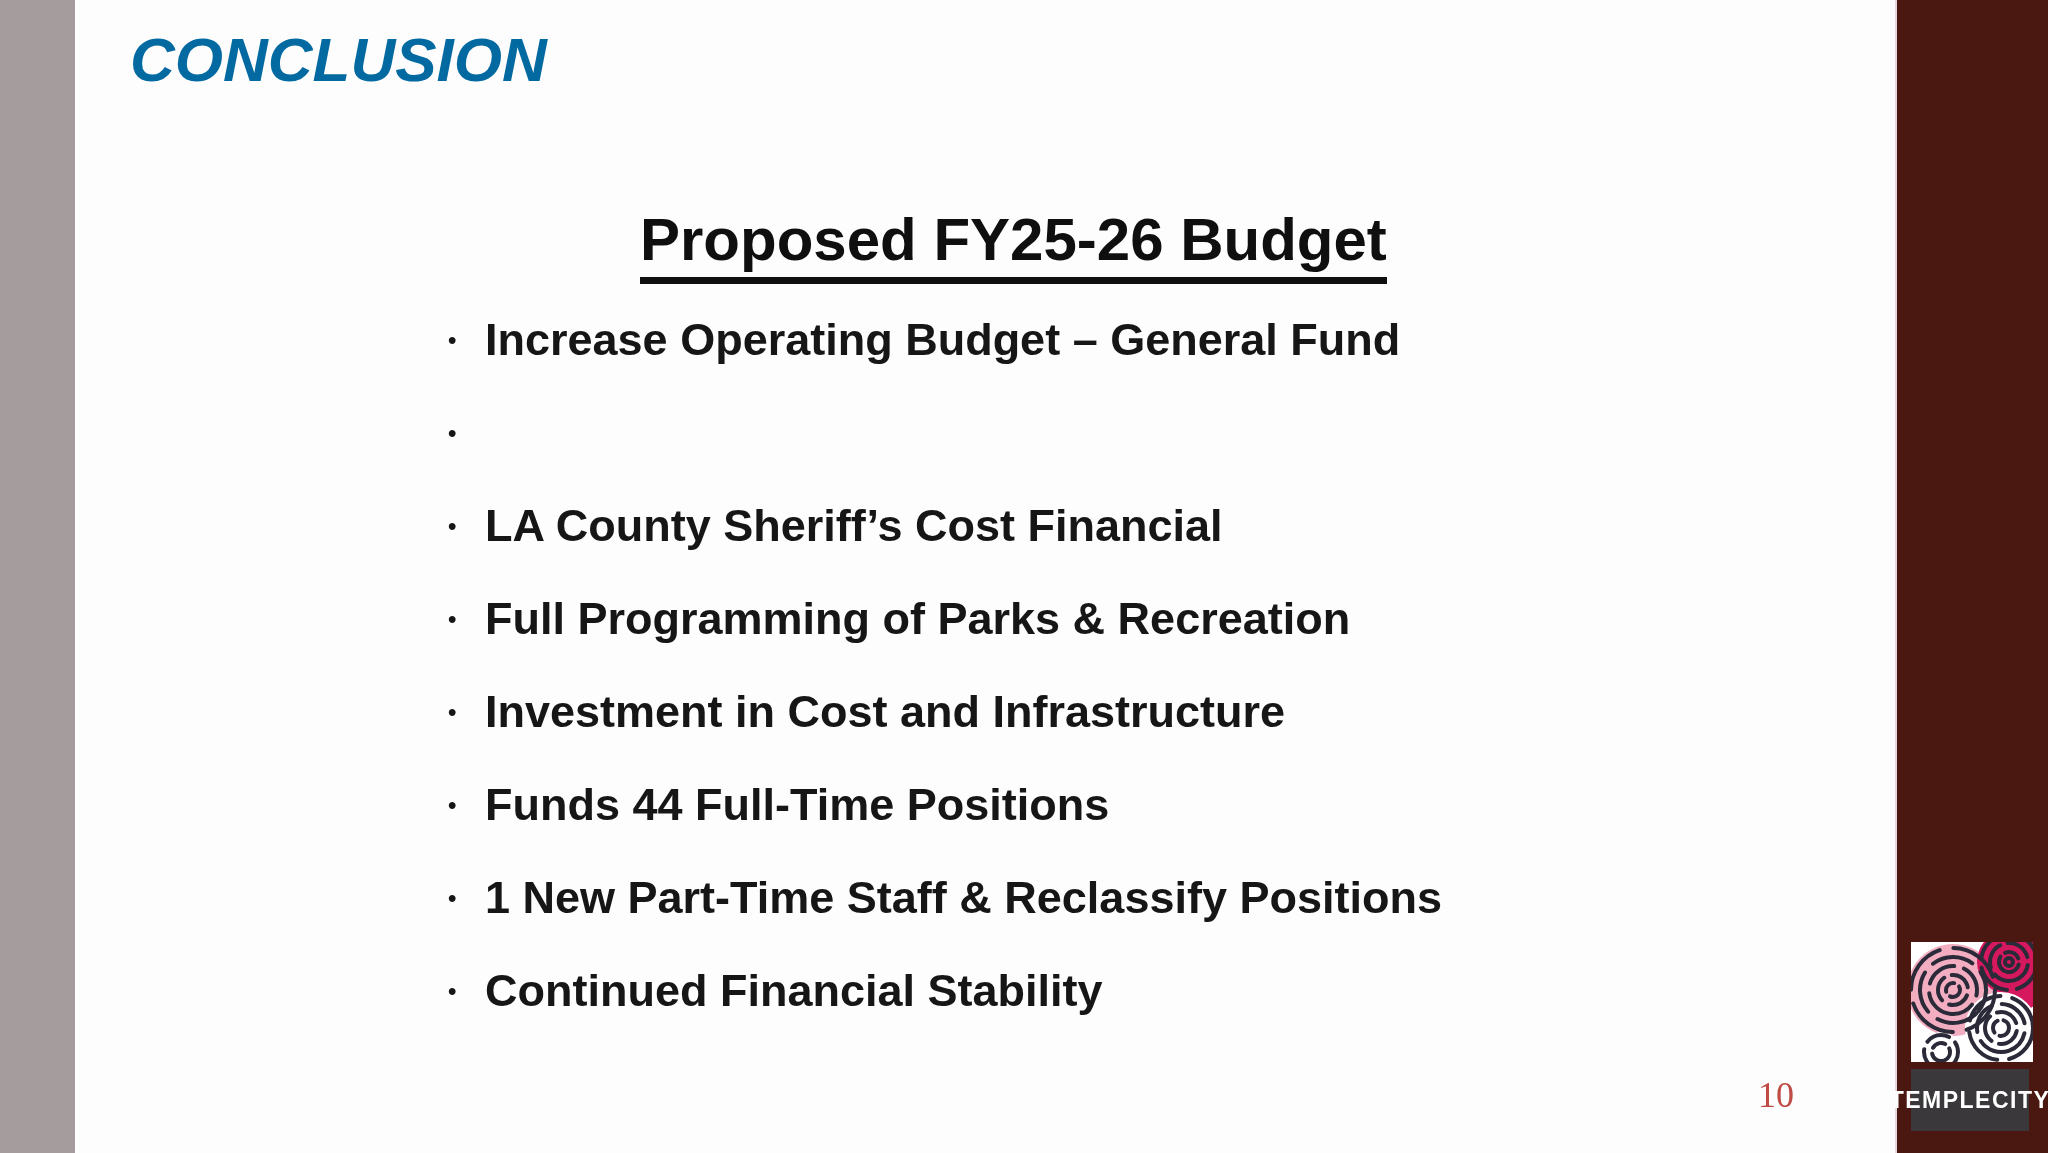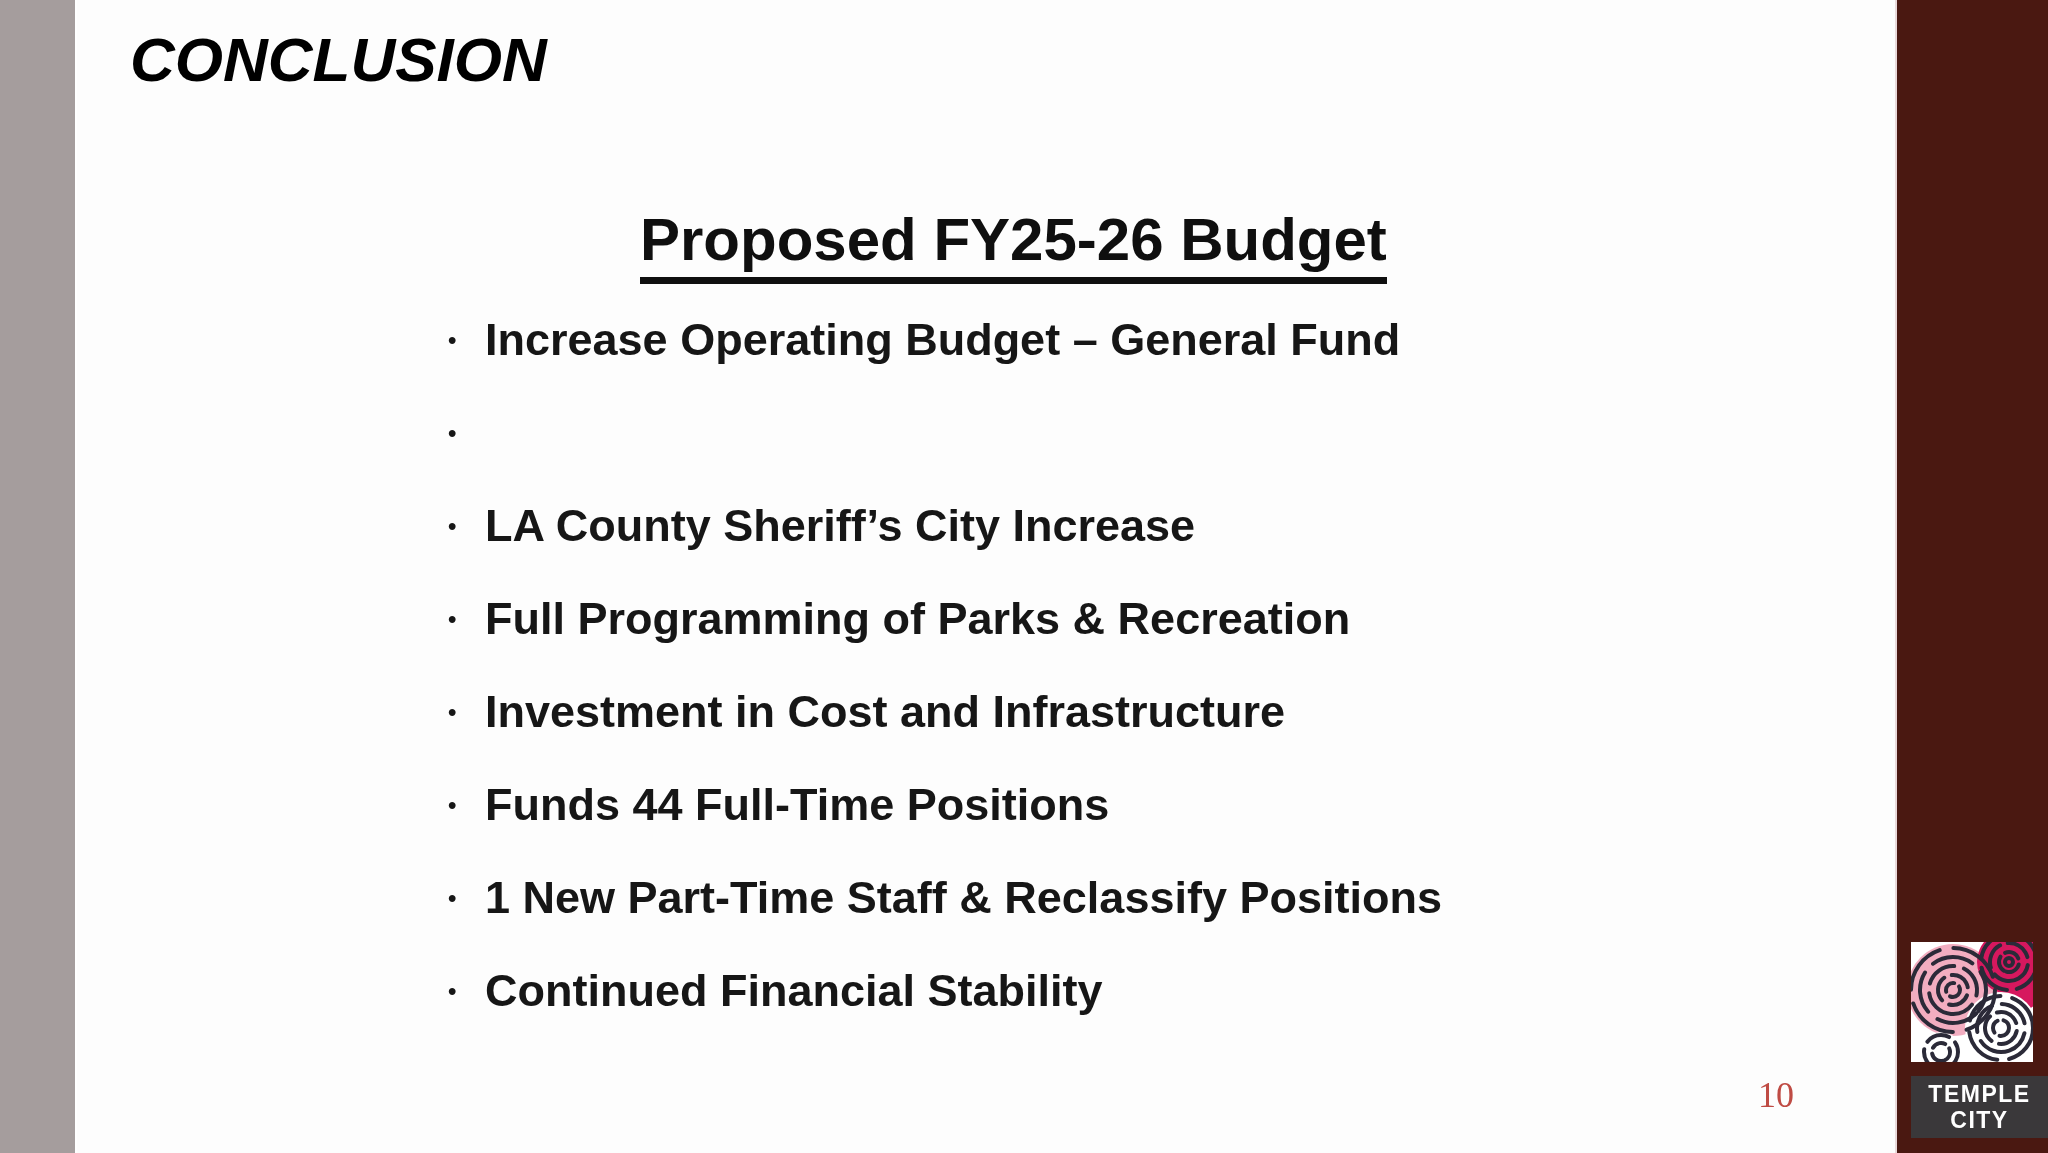--- a/index.html
+++ b/index.html
@@ -26,21 +26,21 @@
     border-left: 2px solid #e9d9da;
   }
   .slide-title {
     position: absolute;
     left: 130px; top: 26px;
     margin: 0;
     font-size: 62px;
     line-height: 1.1;
     font-weight: 700;
     font-style: italic;
-    color: #000000;
+    color: #0369a1;
     letter-spacing: 0px;
     text-align: center;
   }
   .slide-heading {
     position: absolute;
     left: 624px; top: 194px;
     margin: 16px;
     font-size: 60px;
     line-height: 1.0;
     font-weight: 700;
@@ -84,25 +84,25 @@
   .logo {
     position: absolute;
     left: 1911px; top: 942px;
     width: 122px;
   }
   .logo-art {
     display: block;
     width: 122px; height: 120px;
   }
   .logo-box {
-    margin-top: 14px;
-    width: 137px; height: 62px;
+    margin-top: 7px;
+    width: 118px; height: 62px;
     background: #3a383a;
     display: flex;
-    flex-direction: column;
+    flex-direction: row;
     align-items: center;
     justify-content: center;
     color: #ffffff;
     font-size: 23px;
     font-weight: 700;
     letter-spacing: 1.5px;
     line-height: 26px;
   }
 </style>
 </head>
@@ -119,21 +119,21 @@
   <ul class="bullet-list">
     <li>
       <span class="bullet-dot">•</span>
       <span>Increase Operating Budget – General Fund</span>
     </li>
     <li>
       <span class="bullet-dot">•</span>
     </li>
     <li>
       <span class="bullet-dot">•</span>
-      <span>LA County Sheriff’s City Increase</span>
+      <span>LA County Sheriff’s Cost Financial</span>
     </li>
     <li>
       <span class="bullet-dot">•</span>
       <span>Full Programming of Parks &amp; Recreation</span>
     </li>
     <li>
       <span class="bullet-dot">•</span>
       <span>Investment in Cost and Infrastructure</span>
     </li>
     <li>

